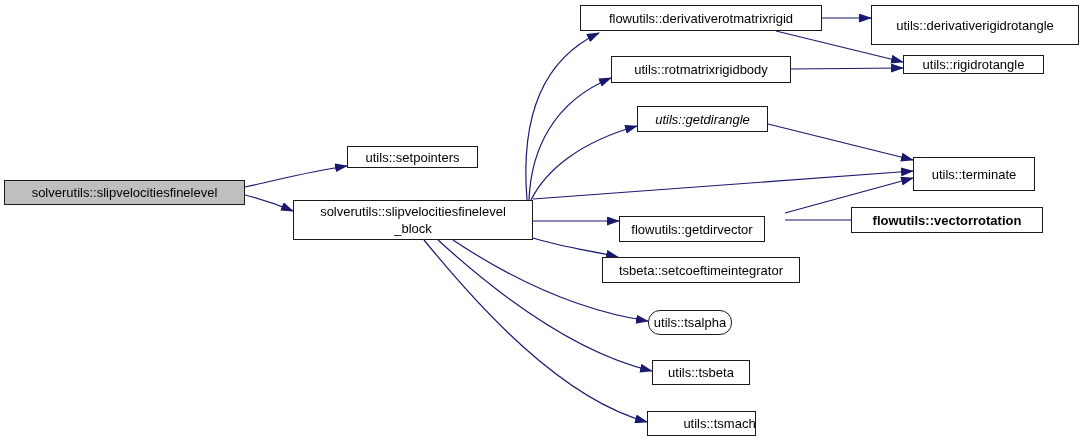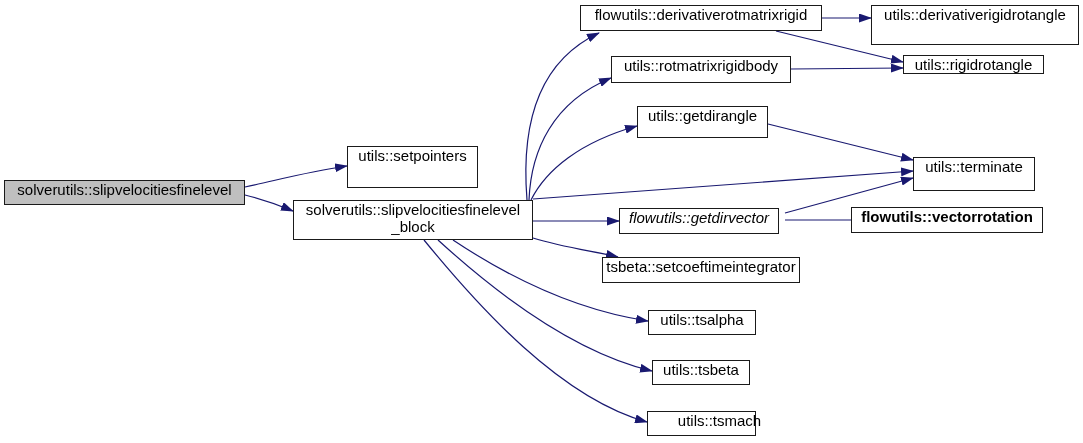--- a/index.html
+++ b/index.html
@@ -22,21 +22,22 @@
   }
   .node {
     position: absolute;
     box-sizing: border-box;
     border: 1.4px solid var(--node-border, #1a1a1a);
     background: var(--node-fill, #ffffff);
     color: var(--text, #000000);
     display: flex;
     flex-direction: column;
     align-items: center;
-    font-size: 15px;
+    justify-content: center;
+    font-size: 13px;
     line-height: 17px;
     white-space: nowrap;
     z-index: 2;
     cursor: pointer;
   }
   .node.highlighted {
     background: var(--highlight-fill, #bfbfbf);
   }
   .node-line {
     text-align: center;
@@ -66,55 +67,55 @@
       <path d="M822,18 L871,18" fill="none" stroke="#191970" stroke-width="1.2" marker-end="url(#arrow)"></path>
       <path d="M776,31 L903,62" fill="none" stroke="#191970" stroke-width="1.2" marker-end="url(#arrow)"></path>
       <path d="M791,69 L903,68" fill="none" stroke="#191970" stroke-width="1.2" marker-end="url(#arrow)"></path>
       <path d="M768,124 L913,160" fill="none" stroke="#191970" stroke-width="1.2" marker-end="url(#arrow)"></path>
       <path d="M785,213 L913,178" fill="none" stroke="#191970" stroke-width="1.2" marker-end="url(#arrow)"></path>
       <path d="M785,220 L885,220" fill="none" stroke="#191970" stroke-width="1.2" marker-end="url(#arrow)"></path>
     </svg>
     <div class="node highlighted" title="solverutils::slipvelocitiesfinelevel" style="left: 4px; top: 180px; width: 241px; height: 25px;">
       <div class="node-line">solverutils::slipvelocitiesfinelevel</div>
     </div>
-    <div class="node" title="utils::setpointers" style="left: 347px; top: 146px; width: 131px; height: 42px;">
+    <div class="node" title="utils::setpointers" style="left: 347px; top: 146px; width: 131px; height: 22px;">
       <div class="node-line">utils::setpointers</div>
     </div>
     <div class="node" title="solverutils::slipvelocitiesfinelevel_block" style="left: 293px; top: 200px; width: 240px; height: 40px;">
       <div class="node-line">solverutils::slipvelocitiesfinelevel</div>
       <div class="node-line">_block</div>
     </div>
     <div class="node" title="flowutils::derivativerotmatrixrigid" style="left: 580px; top: 5px; width: 242px; height: 26px;">
       <div class="node-line">flowutils::derivativerotmatrixrigid</div>
     </div>
     <div class="node" title="utils::derivativerigidrotangle" style="left: 871px; top: 5px; width: 208px; height: 40px;">
       <div class="node-line">utils::derivativerigidrotangle</div>
     </div>
     <div class="node" title="utils::rotmatrixrigidbody" style="left: 611px; top: 56px; width: 180px; height: 27px;">
       <div class="node-line">utils::rotmatrixrigidbody</div>
     </div>
     <div class="node" title="utils::rigidrotangle" style="left: 903px; top: 55px; width: 141px; height: 19px;">
       <div class="node-line">utils::rigidrotangle</div>
     </div>
-    <div class="node" title="utils::getdirangle" style="left: 637px; top: 106px; width: 131px; height: 32px;">
+    <div class="node" title="utils::getdirangle" style="left: 637px; top: 106px; width: 131px; height: 26px; font-style: italic;">
       <div class="node-line">utils::getdirangle</div>
     </div>
     <div class="node" title="utils::terminate" style="left: 913px; top: 157px; width: 122px; height: 34px;">
       <div class="node-line">utils::terminate</div>
     </div>
-    <div class="node" title="flowutils::getdirvector" style="left: 619px; top: 208px; width: 160px; height: 26px; font-style: italic;">
+    <div class="node" title="flowutils::getdirvector" style="left: 619px; top: 216px; width: 146px; height: 26px;">
       <div class="node-line">flowutils::getdirvector</div>
     </div>
     <div class="node" title="flowutils::vectorrotation" style="left: 851px; top: 207px; width: 192px; height: 26px; font-weight: bold;">
       <div class="node-line">flowutils::vectorrotation</div>
     </div>
     <div class="node" title="utils::setcoeftimeintegrator" style="left: 602px; top: 257px; width: 198px; height: 26px;">
       <div class="node-line">tsbeta::setcoeftimeintegrator</div>
     </div>
-    <div class="node" title="utils::tsalpha" style="left: 648px; top: 310px; width: 108px; height: 25px;">
+    <div class="node" title="utils::tsalpha" style="left: 648px; top: 310px; width: 84px; height: 25px; border-radius: 12px;">
       <div class="node-line">utils::tsalpha</div>
     </div>
     <div class="node" title="utils::tsbeta" style="left: 652px; top: 360px; width: 98px; height: 25px;">
       <div class="node-line">utils::tsbeta</div>
     </div>
     <div class="node" title="utils::tsmach" style="left: 647px; top: 411px; width: 109px; height: 25px; padding-left: 36px;">
       <div class="node-line">utils::tsmach</div>
     </div>
   </div>
 

